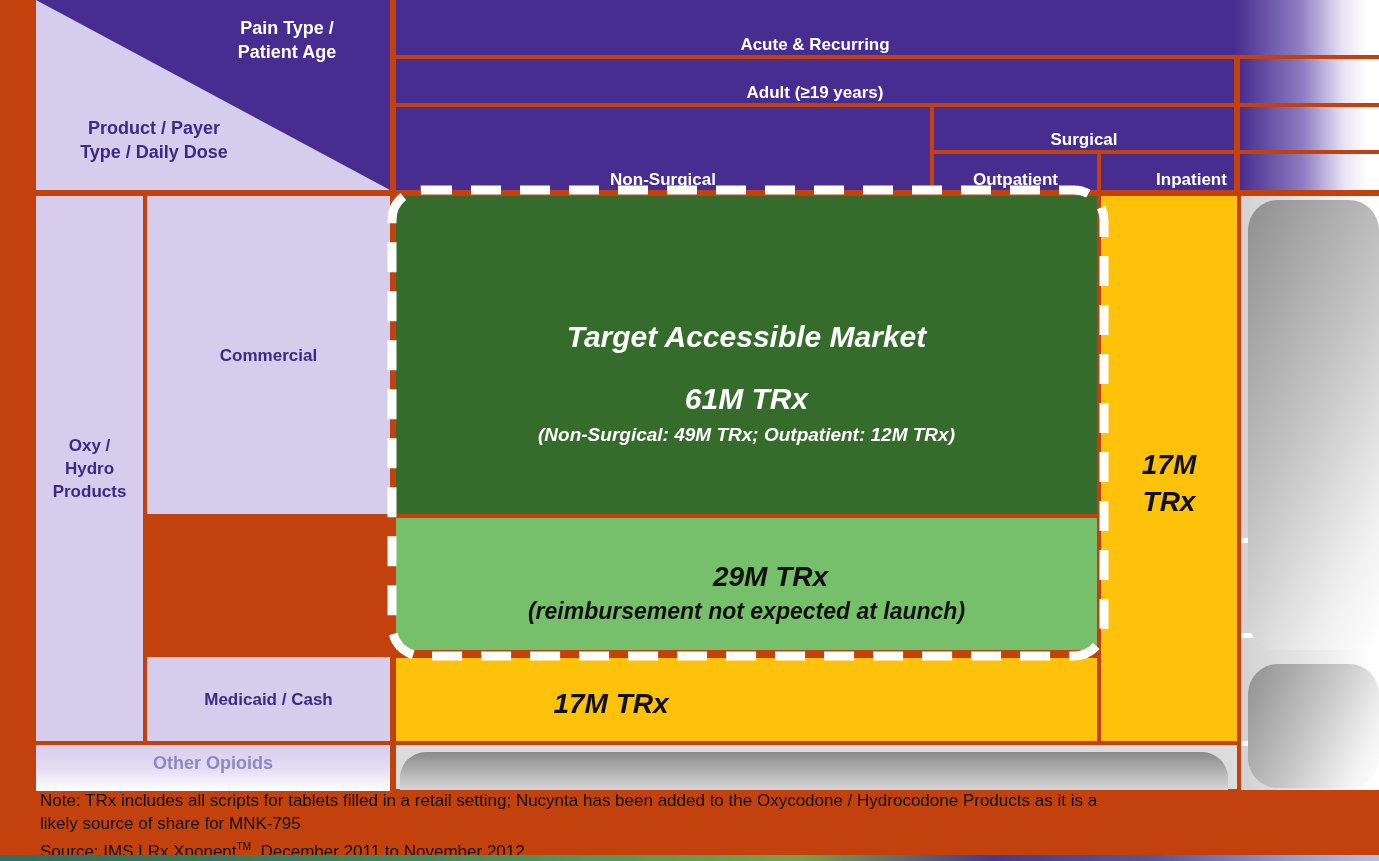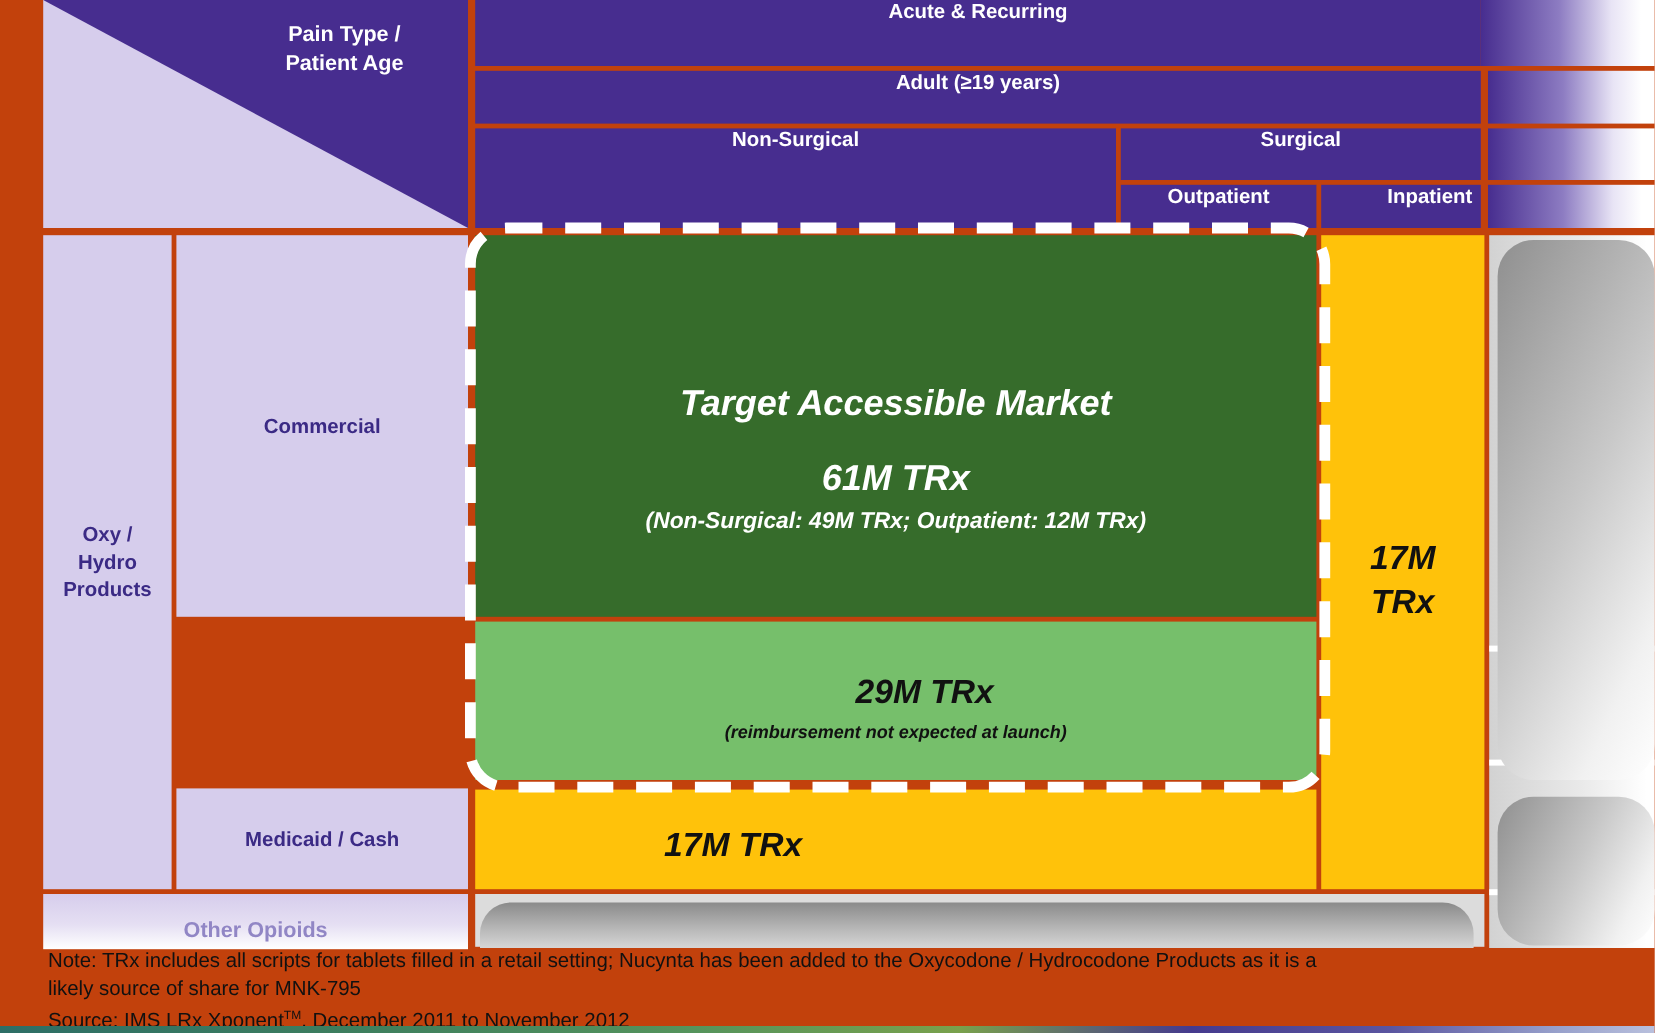--- a/index.html
+++ b/index.html
@@ -3,21 +3,21 @@
 <meta charset="utf-8">
 <style>
   * { margin:0; padding:0; box-sizing:border-box; }
   body { background:#ffffff; font-family:"Liberation Sans", sans-serif; }
   .slide { position:relative; width:1379px; height:861px; background:#c2410c; overflow:hidden; }
   .abs { position:absolute; }
   .pre { white-space:pre-line; }
 
   
   .hcell { background:#472d8f; color:#ffffff; font-weight:bold; font-size:17px;
-           display:flex; align-items:flex-start; justify-content:center; text-align:center; }
+           display:flex; align-items:flex-end; justify-content:center; text-align:center; }
   .hfade { background:linear-gradient(to right,#472d8f 0%,#8d7cc2 45%,#e8e4f5 75%,#ffffff 92%); }
 
   
   .corner { background:#d6cdec; }
   .corner .tri { position:absolute; inset:0; background:#472d8f;
                  -webkit-clip-path:polygon(0 0,100% 0,100% 100%); clip-path:polygon(0 0,100% 0,100% 100%); }
   .corner .toplab { position:absolute; top:16px; right:18px; width:170px; text-align:center;
                     color:#ffffff; font-weight:bold; font-size:18px; line-height:24px; }
   .corner .botlab { position:absolute; top:116px; left:18px; width:200px; text-align:center;
                     color:#3b2a85; font-weight:bold; font-size:18px; line-height:24px; }
@@ -35,37 +35,39 @@
 
   .grayBackdrop { background:linear-gradient(to right,#d2d2d2 0%,#e9e9e9 55%,#ffffff 95%); }
   .grayCard { background:linear-gradient(115deg,#8f8f8f 0%,#c8c8c8 50%,#f1f1f1 82%,#ffffff 100%);
               border-radius:30px; }
   .grayCardMid { background:linear-gradient(to bottom,#8a8a8a 0%,#b9b9b9 60%,#d6d6d6 100%);
                  border-radius:26px 26px 0 0; }
   .whiteSep { background:#ffffff; }
 
   .otherRow { background:linear-gradient(to bottom,#d6cdec 0%,#e5dff3 55%,#ffffff 100%);
               color:#9186c5; font-weight:bold; font-size:18px;
-              display:flex; align-items:flex-start; justify-content:center; padding-top:20px; }
+              display:flex; align-items:flex-start; justify-content:center; padding-top:8px; }
 
   .note { color:#111111; font-size:17px; line-height:23px; }
   .note sup, .tm { font-size:10px; vertical-align:super; }
 
   .accentStrip { background:linear-gradient(to right,#2d6e66 0%,#3e7f5e 22%,#55945c 42%,
                  #79a14c 58%,#453a8e 72%,#5a55a0 84%,#97a0cb 94%,#b9c0dd 100%); }
 </style>
 </head>
 <body>
 
 <div class="slide">
 
   <div class="abs corner" style="left:36px; top:0; width:354px; height:190px;">
     <div class="tri"></div>
     <div class="toplab pre">Pain Type /
 Patient Age</div>
+    <div class="botlab pre">Product / Payer
+Type / Daily Dose</div>
   </div>
 
   <div class="abs hcell" style="left:396px; top:0; width:838px; height:55px;">
     <span>Acute &amp; Recurring</span>
   </div>
   <div class="abs hfade" style="left:1234px; top:0; width:145px; height:55px;"></div>
 
   <div class="abs hcell" style="left:396px; top:59px; width:838px; height:44px;">
     <span>Adult (≥19 years)</span>
   </div>
@@ -127,21 +129,21 @@
   </svg>
 
   <div class="abs bigWhite" style="left:396px; top:318px; width:701px;">
     <div style="font-size:30px; line-height:38px;">Target Accessible Market</div>
     <div style="font-size:30px; line-height:38px; margin-top:24px;">61M TRx</div>
     <div style="font-size:19px; line-height:26px; margin-top:4px;">(Non-Surgical: 49M TRx; Outpatient: 12M TRx)</div>
   </div>
 
   <div class="abs bigBlack" style="left:396px; top:560px; width:701px;">
     <div style="font-size:28px; line-height:34px;margin-left:48px;">29M TRx</div>
-    <div class="pre" style="font-size:15px; line-height:26px; margin-top:4px;">(reimbursement  not expected at launch)</div>
+    <div class="pre" style="font-size:23px; line-height:26px; margin-top:4px;">(reimbursement  not expected at launch)</div>
   </div>
 
   <div class="abs bigBlack" style="left:396px; top:688px; width:430px; font-size:28px;">17M TRx</div>
 
   <div class="abs bigBlack pre" style="left:1101px; top:446px; width:136px; font-size:28px; line-height:37px;">17M
 TRx</div>
 
   <div class="abs note" style="left:40px; top:789px; width:1300px;">Note: TRx includes all scripts for tablets filled in a retail setting; Nucynta has been added to the Oxycodone / Hydrocodone Products as it is a</div>
   <div class="abs note" style="left:40px; top:812px; width:1300px;">likely source of share for MNK-795</div>
   <div class="abs note" style="left:40px; top:835px; width:1300px;">

